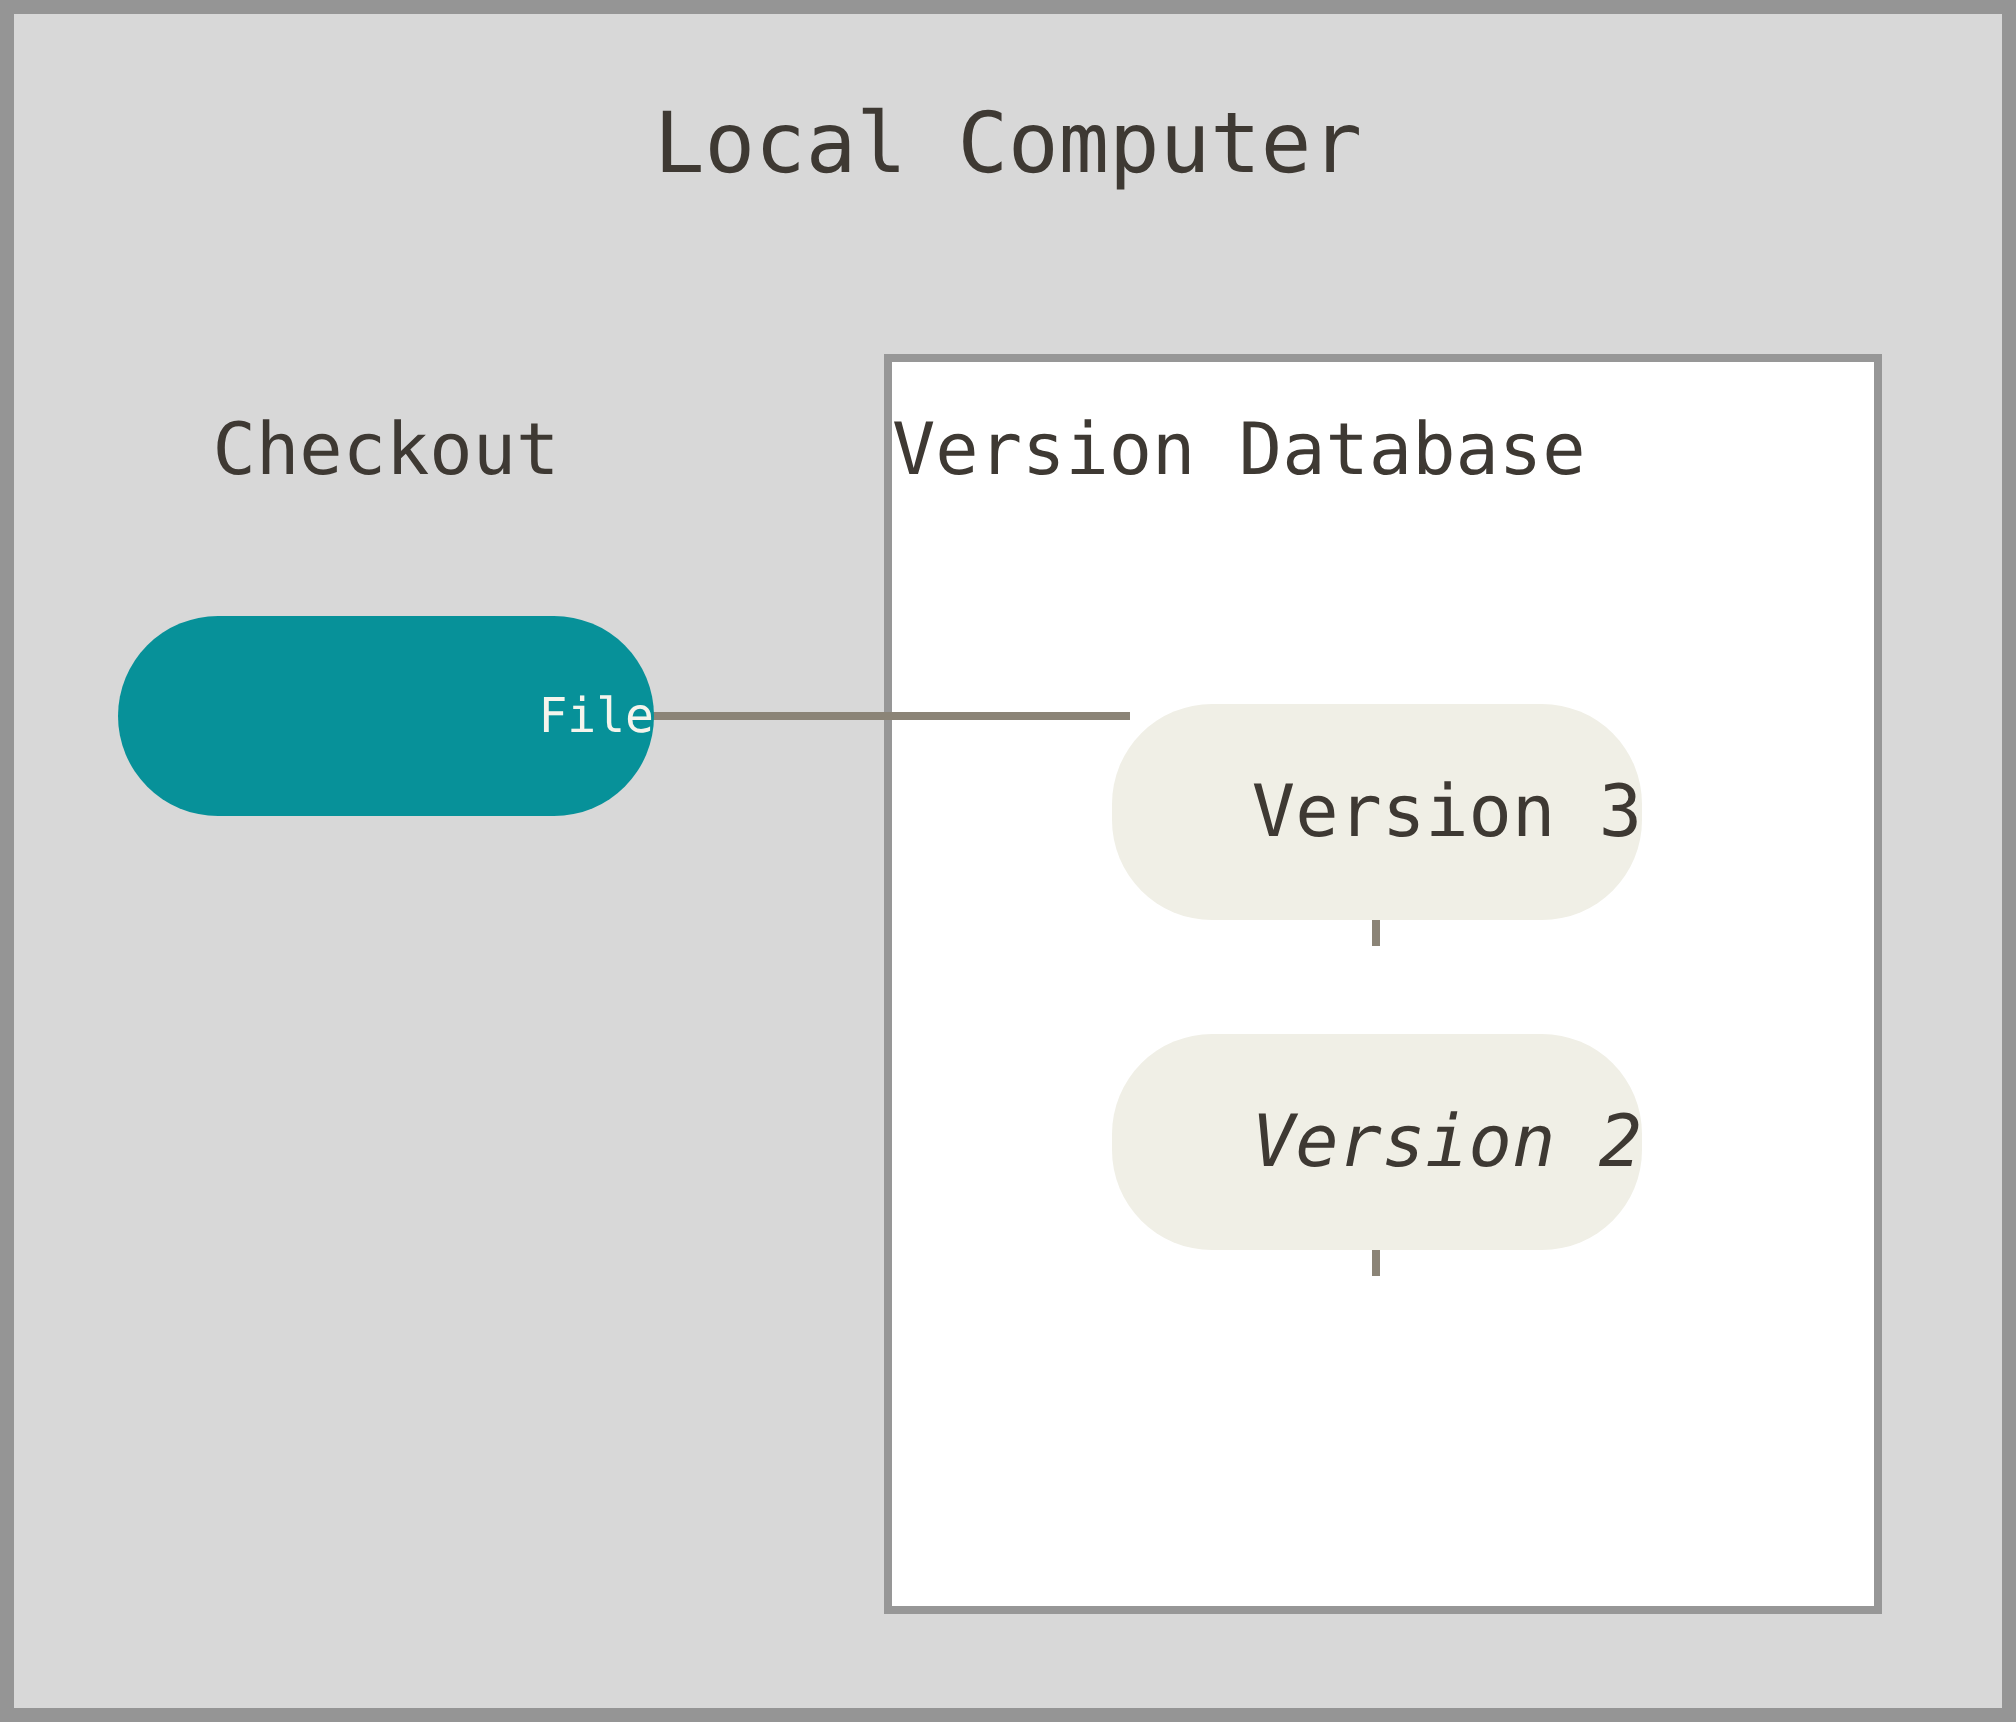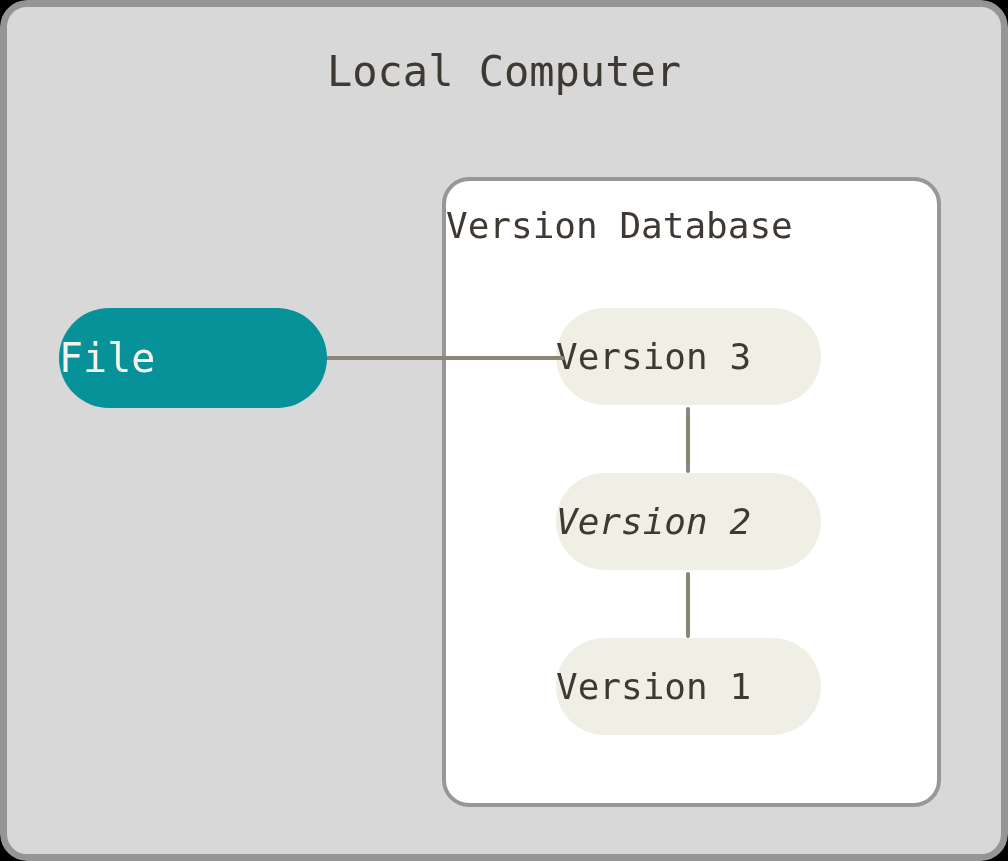--- a/index.html
+++ b/index.html
@@ -6,21 +6,21 @@
     --color-background: #d8d8d8;
     --color-frame_border: #959595;
     --color-box_background: #ffffff;
     --color-box_border: #979797;
     --color-file_fill: #079199;
     --color-file_text: #f5f4ec;
     --color-version_fill: #f0efe6;
     --color-text: #3e3933;
     --color-connector: #8b8477;
   }
-  * { margin: 0; padding: 0; box-sizing: border-box; border-radius: 27px; }
+  * { margin: 0; padding: 0; box-sizing: border-box; }
   html, body { background: #000; }
   body { font-family: "DejaVu Sans Mono", "Liberation Mono", monospace; }
 
   .frame {
     position: relative;
     width: 1008px;
     height: 861px;
     background: var(--color-background);
     border: 7px solid var(--color-frame_border);
     overflow: hidden;
@@ -50,24 +50,24 @@
 
   .file-pill {
     position: absolute;
     left: 52px;
     top: 301px;
     width: 268px;
     height: 100px;
     border-radius: 50px;
     background: var(--color-file_fill);
     color: var(--color-file_text);
-    font-size: 40px;
+    font-size: 24px;
     display: flex;
     align-items: center;
-    justify-content: flex-start;
+    justify-content: flex-end;
     z-index: 4;
   }
 
   .h-connector {
     position: absolute;
     left: 318px;
     top: 349px;
     width: 240px;
     height: 4px;
     background: var(--color-connector);
@@ -93,29 +93,30 @@
     text-align: left;
     font-size: 36px;
     line-height: 44px;
     color: var(--color-text);
   }
 
   .version-pill {
     position: absolute;
     left: 110px;
     width: 265px;
-    height: 97px;
+    height: 108px;
     border-radius: 50px;
     background: var(--color-version_fill);
     color: var(--color-text);
     font-size: 36px;
     display: flex;
     align-items: center;
-    justify-content: flex-start;
+    justify-content: flex-end;
     z-index: 4;
+    margin-top: 44px;
   }
   .version-pill.v3 { top: 127px; }
   .version-pill.v2 { top: 292px; font-style: italic; }
   .version-pill.v1 { top: 457px; }
 
   .v-connector {
     position: absolute;
     left: 240px;
     width: 4px;
     height: 66px;
@@ -125,20 +126,21 @@
   .v-connector.c32 { top: 226px; }
   .v-connector.c21 { top: 391px; }
 </style>
 </head>
 <body>
 
 <div class="frame">
 
   <div class="diagram-title">Local Computer</div>
 
+  <div class="checkout-label">Checkout</div>
 
   <div class="file-pill">
     <span>File</span>
   </div>
 
   <div class="h-connector"></div>
 
   <div class="vdb-box">
 
     <div class="vdb-title">Version Database</div>
@@ -148,19 +150,16 @@
     </div>
 
     <div class="v-connector c32"></div>
 
     <div class="version-pill v2">
       <span>Version 2</span>
     </div>
 
     <div class="v-connector c21"></div>
 
-    <div class="version-pill v1">
-      <span>Version 1</span>
-    </div>
 
   </div>
 
 </div>
 
 </body></html>

